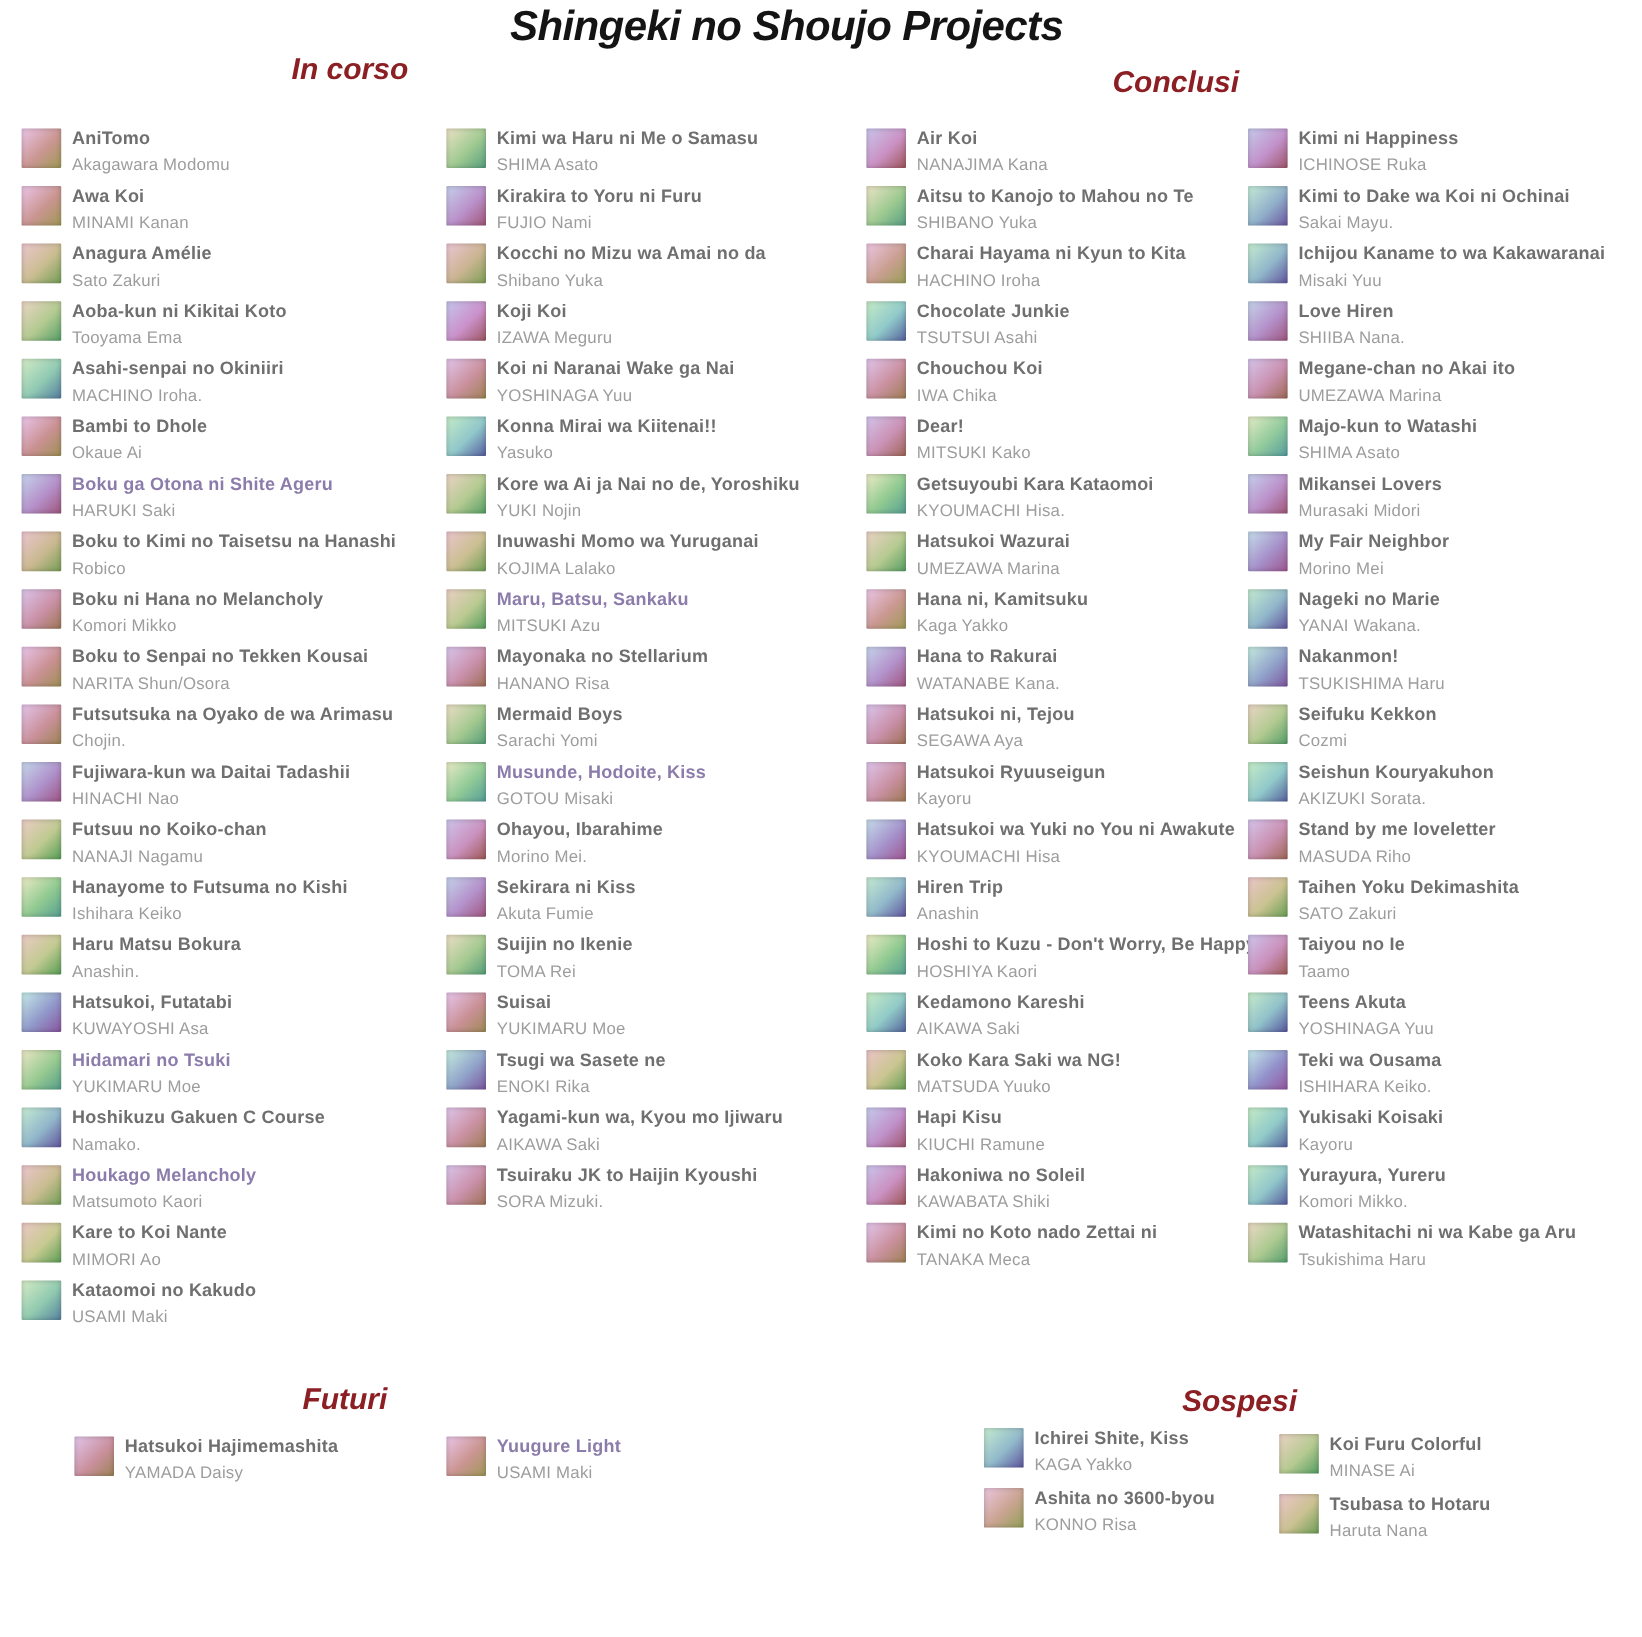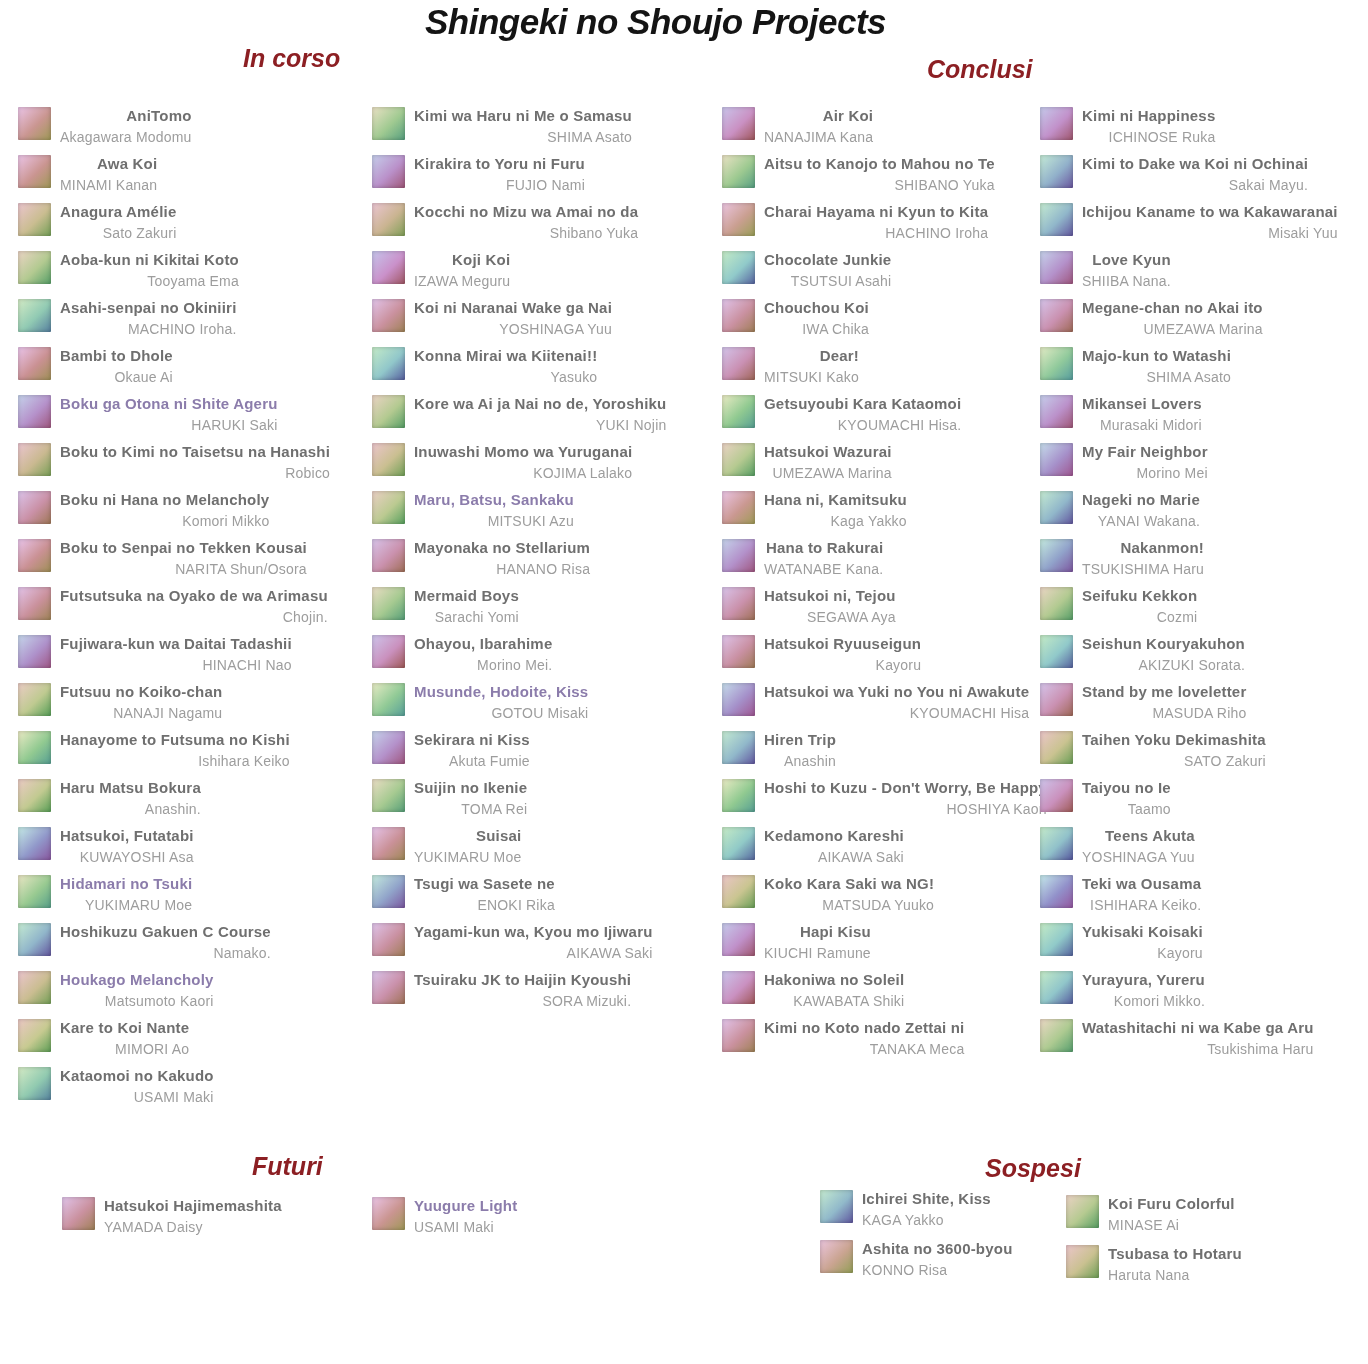--- a/index.html
+++ b/index.html
@@ -23,21 +23,21 @@
   }
   .section-header{
     position:absolute;font-size:25px;font-weight:bold;font-style:italic;
     color:var(--red);white-space:nowrap;letter-spacing:0px;
   }
   #h-incorso{left:243px;top:44px;font-style:italic;}
   #h-conclusi{left:927px;top:55px;}
   #h-futuri{left:252px;top:1152px;}
   #h-sospesi{left:985px;top:1154px;}
 
-  .col{position:absolute;top:107px;width:330px;text-align:right;}
+  .col{position:absolute;top:107px;width:330px;}
   .col-bottom{position:absolute;width:330px;}
   #futuri-c1{left:62px;top:1197px;}
   #futuri-c2{left:372px;top:1197px;}
   #sospesi-c1{left:820px;top:1190px;}
   #sospesi-c2{left:1066px;top:1195px;}
 
   .entry{display:flex;align-items:flex-start;height:33px;margin-bottom:15px;}
   .col-bottom .entry{margin-bottom:17px;}
   .thumb{
     width:33px;height:33px;flex:0 0 33px;border-radius:1px;
@@ -280,34 +280,34 @@
         </span>
       </div>
       <div class="entry">
         <span class="thumb" style="background: linear-gradient(135deg, rgb(236, 222, 198) 0%, rgb(166, 202, 145) 55%, rgb(86, 159, 120) 100%);"></span>
         <span class="meta">
           <span class="title">Mermaid Boys</span>
           <span class="author">Sarachi Yomi</span>
         </span>
       </div>
       <div class="entry">
+        <span class="thumb" style="background: linear-gradient(135deg, rgb(233, 236, 198) 0%, rgb(145, 202, 150) 55%, rgb(86, 159, 153) 100%);"></span>
+        <span class="meta">
+          <span class="title visited">Musunde, Hodoite, Kiss</span>
+          <span class="author">GOTOU Misaki</span>
+        </span>
+      </div>
+      <div class="entry">
         <span class="thumb" style="background: linear-gradient(135deg, rgb(206, 198, 236) 0%, rgb(202, 145, 190) 55%, rgb(159, 89, 86) 100%);"></span>
         <span class="meta">
           <span class="title">Ohayou, Ibarahime</span>
           <span class="author">Morino Mei.</span>
         </span>
       </div>
       <div class="entry">
-        <span class="thumb" style="background: linear-gradient(135deg, rgb(233, 236, 198) 0%, rgb(145, 202, 150) 55%, rgb(86, 159, 153) 100%);"></span>
-        <span class="meta">
-          <span class="title visited">Musunde, Hodoite, Kiss</span>
-          <span class="author">GOTOU Misaki</span>
-        </span>
-      </div>
-      <div class="entry">
         <span class="thumb" style="background: linear-gradient(135deg, rgb(198, 212, 236) 0%, rgb(180, 145, 202) 55%, rgb(159, 86, 126) 100%);"></span>
         <span class="meta">
           <span class="title">Sekirara ni Kiss</span>
           <span class="author">Akuta Fumie</span>
         </span>
       </div>
       <div class="entry">
         <span class="thumb" style="background: linear-gradient(135deg, rgb(236, 222, 198) 0%, rgb(166, 202, 145) 55%, rgb(86, 159, 120) 100%);"></span>
         <span class="meta">
           <span class="title">Suijin no Ikenie</span>
@@ -503,21 +503,21 @@
       <div class="entry">
         <span class="thumb" style="background: linear-gradient(135deg, rgb(198, 236, 210) 0%, rgb(145, 183, 202) 55%, rgb(98, 86, 159) 100%);"></span>
         <span class="meta">
           <span class="title">Ichijou Kaname to wa Kakawaranai</span>
           <span class="author">Misaki Yuu</span>
         </span>
       </div>
       <div class="entry">
         <span class="thumb" style="background: linear-gradient(135deg, rgb(198, 212, 236) 0%, rgb(180, 145, 202) 55%, rgb(159, 86, 126) 100%);"></span>
         <span class="meta">
-          <span class="title">Love Kyun</span>
+          <span class="title">Love Hiren</span>
           <span class="author">SHIIBA Nana.</span>
         </span>
       </div>
       <div class="entry">
         <span class="thumb" style="background: linear-gradient(135deg, rgb(215, 198, 236) 0%, rgb(202, 145, 176) 55%, rgb(159, 106, 86) 100%);"></span>
         <span class="meta">
           <span class="title">Megane-chan no Akai ito</span>
           <span class="author">UMEZAWA Marina</span>
         </span>
       </div>

